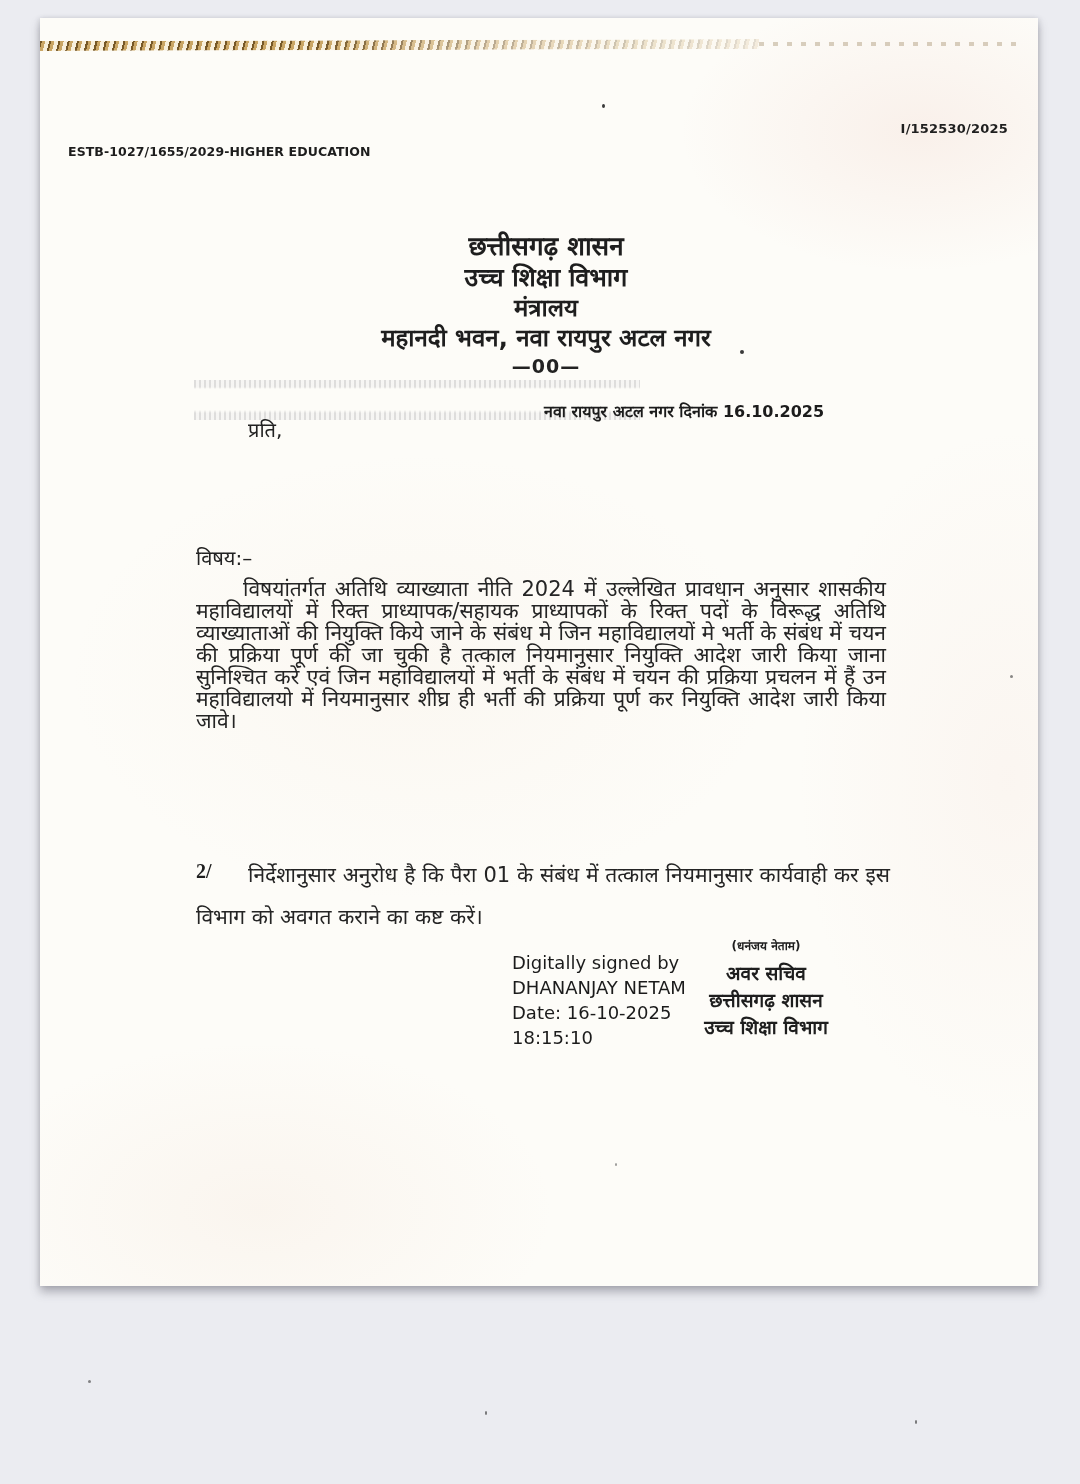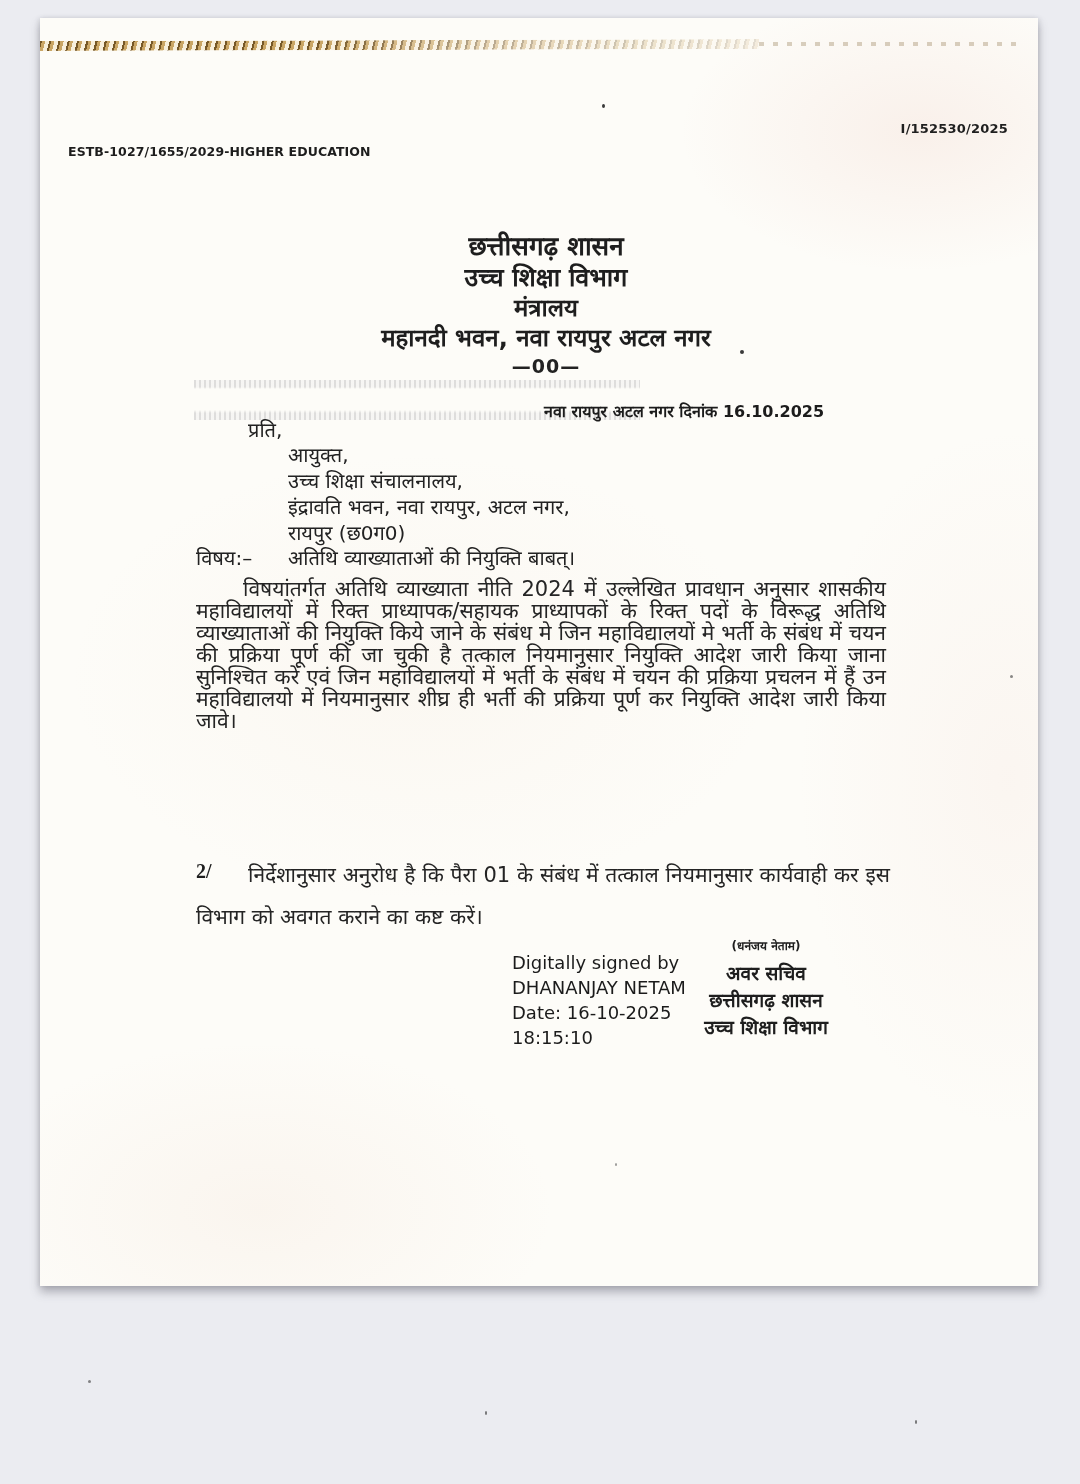--- a/index.html
+++ b/index.html
@@ -142,29 +142,22 @@
       <div class="lh3">मंत्रालय</div>
       <div class="lh4">महानदी भवन, नवा रायपुर अटल नगर</div>
       <div class="divider">—00—</div>
     </div>
 
     <div class="fileno-artifact"></div>
     <div class="place-date">नवा रायपुर अटल नगर दिनांक 16.10.2025</div>
 
     <div class="salutation">प्रति,</div>
 
-    <div class="addressee">
-      <div>आयुक्त,</div>
-      <div>उच्च शिक्षा संचालनालय,</div>
-      <div>इंद्रावति भवन, नवा रायपुर, अटल नगर,</div>
-      <div>रायपुर (छ0ग0)</div>
-    </div>
 
     <div class="subject-label">विषय:–</div>
-    <div class="subject-text">अतिथि व्याख्याताओं की नियुक्ति बाबत्।</div>
 
     <p class="para1">विषयांतर्गत अतिथि व्याख्याता नीति 2024 में उल्लेखित प्रावधान अनुसार शासकीय महाविद्यालयों में रिक्त प्राध्यापक/सहायक प्राध्यापकों के रिक्त पदों के विरूद्ध अतिथि व्याख्याताओं की नियुक्ति किये जाने के संबंध मे जिन महाविद्यालयों मे भर्ती के संबंध में चयन की प्रक्रिया पूर्ण की जा चुकी है तत्काल नियमानुसार नियुक्ति आदेश जारी किया जाना सुनिश्चित करें एवं जिन महाविद्यालयों में भर्ती के संबंध में चयन की प्रक्रिया प्रचलन में हैं उन महाविद्यालयो में नियमानुसार शीघ्र ही भर्ती की प्रक्रिया पूर्ण कर नियुक्ति आदेश जारी किया जावे।</p>
 
     <div class="para2-num">2/</div>
     <p class="para2">निर्देशानुसार अनुरोध है कि पैरा 01 के संबंध में तत्काल नियमानुसार कार्यवाही कर इस विभाग को अवगत कराने का कष्ट करें।</p>
 
     <div class="sig-digital">
       <div>Digitally signed by</div>
       <div>DHANANJAY NETAM</div>
       <div>Date: 16-10-2025</div>

